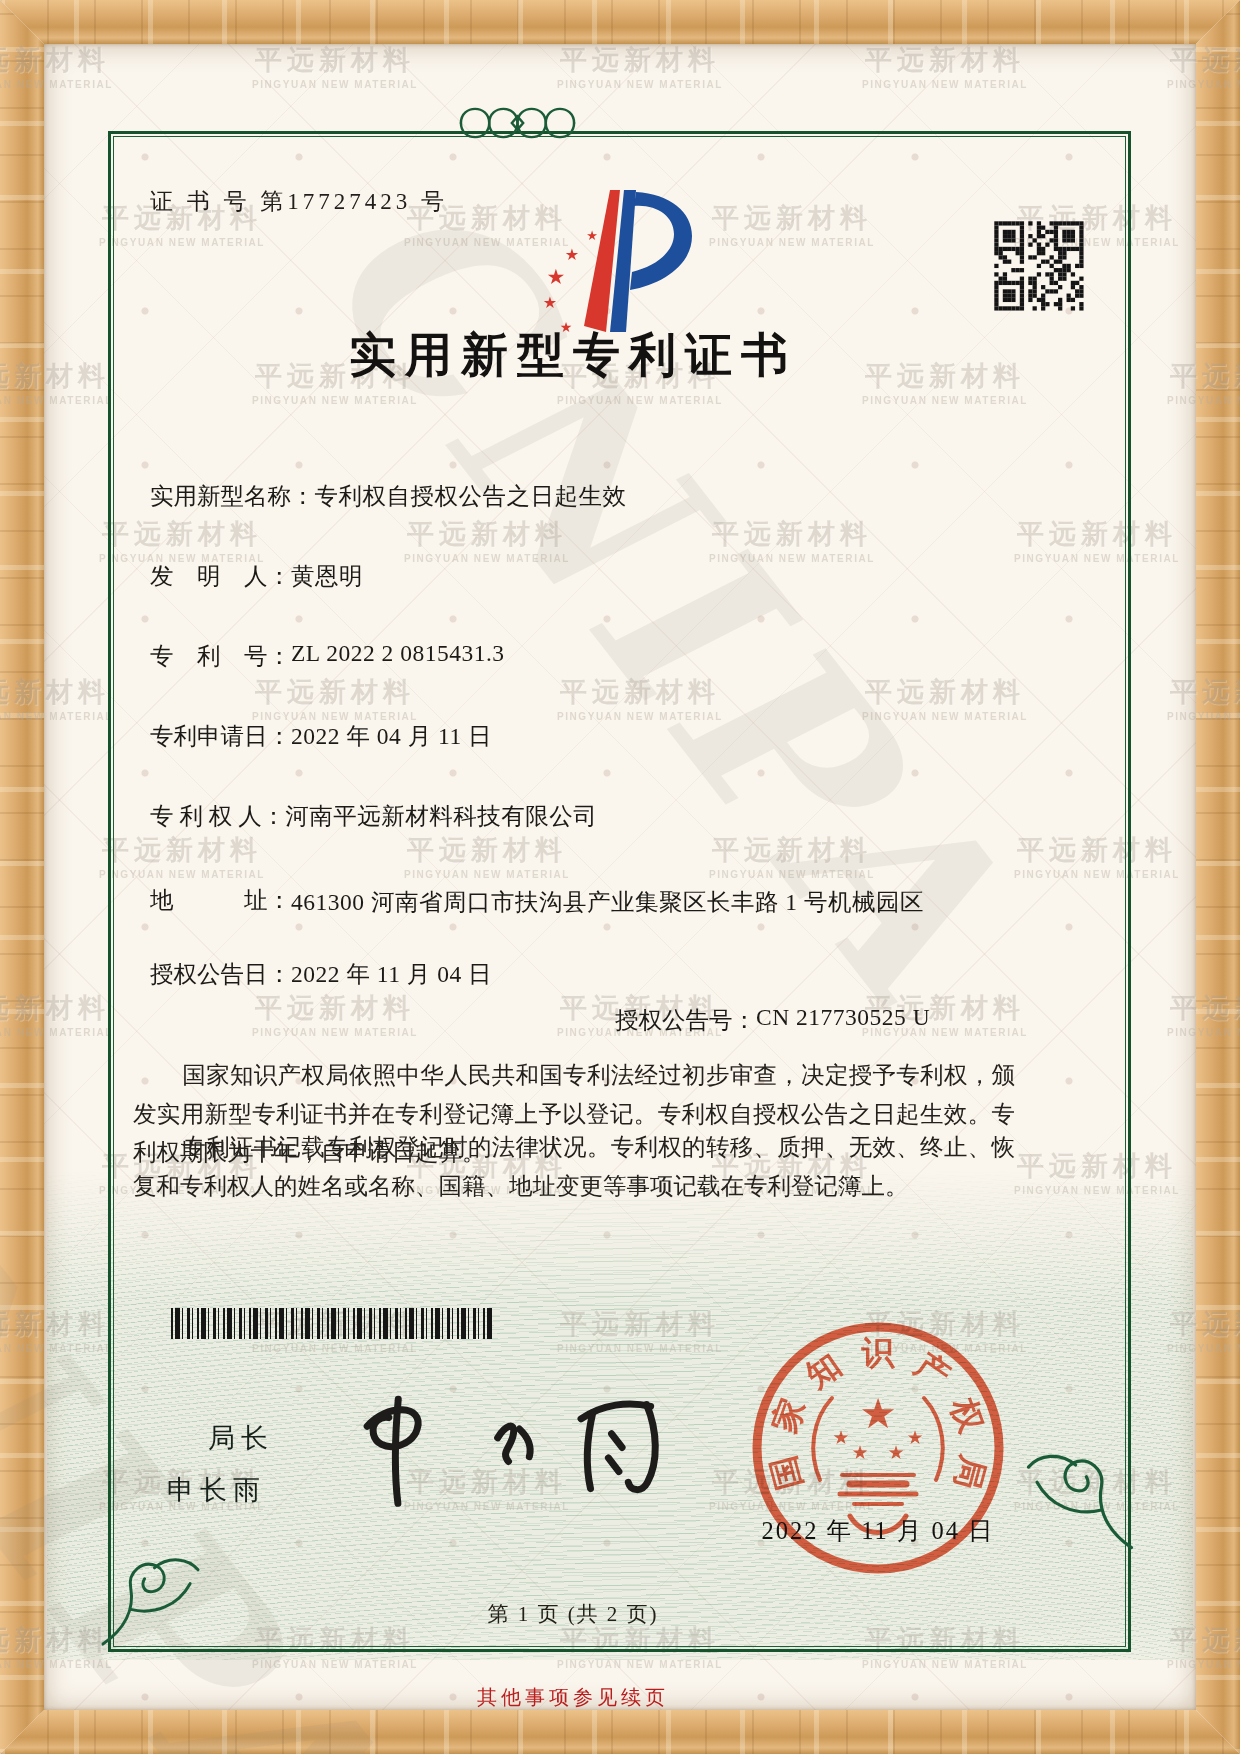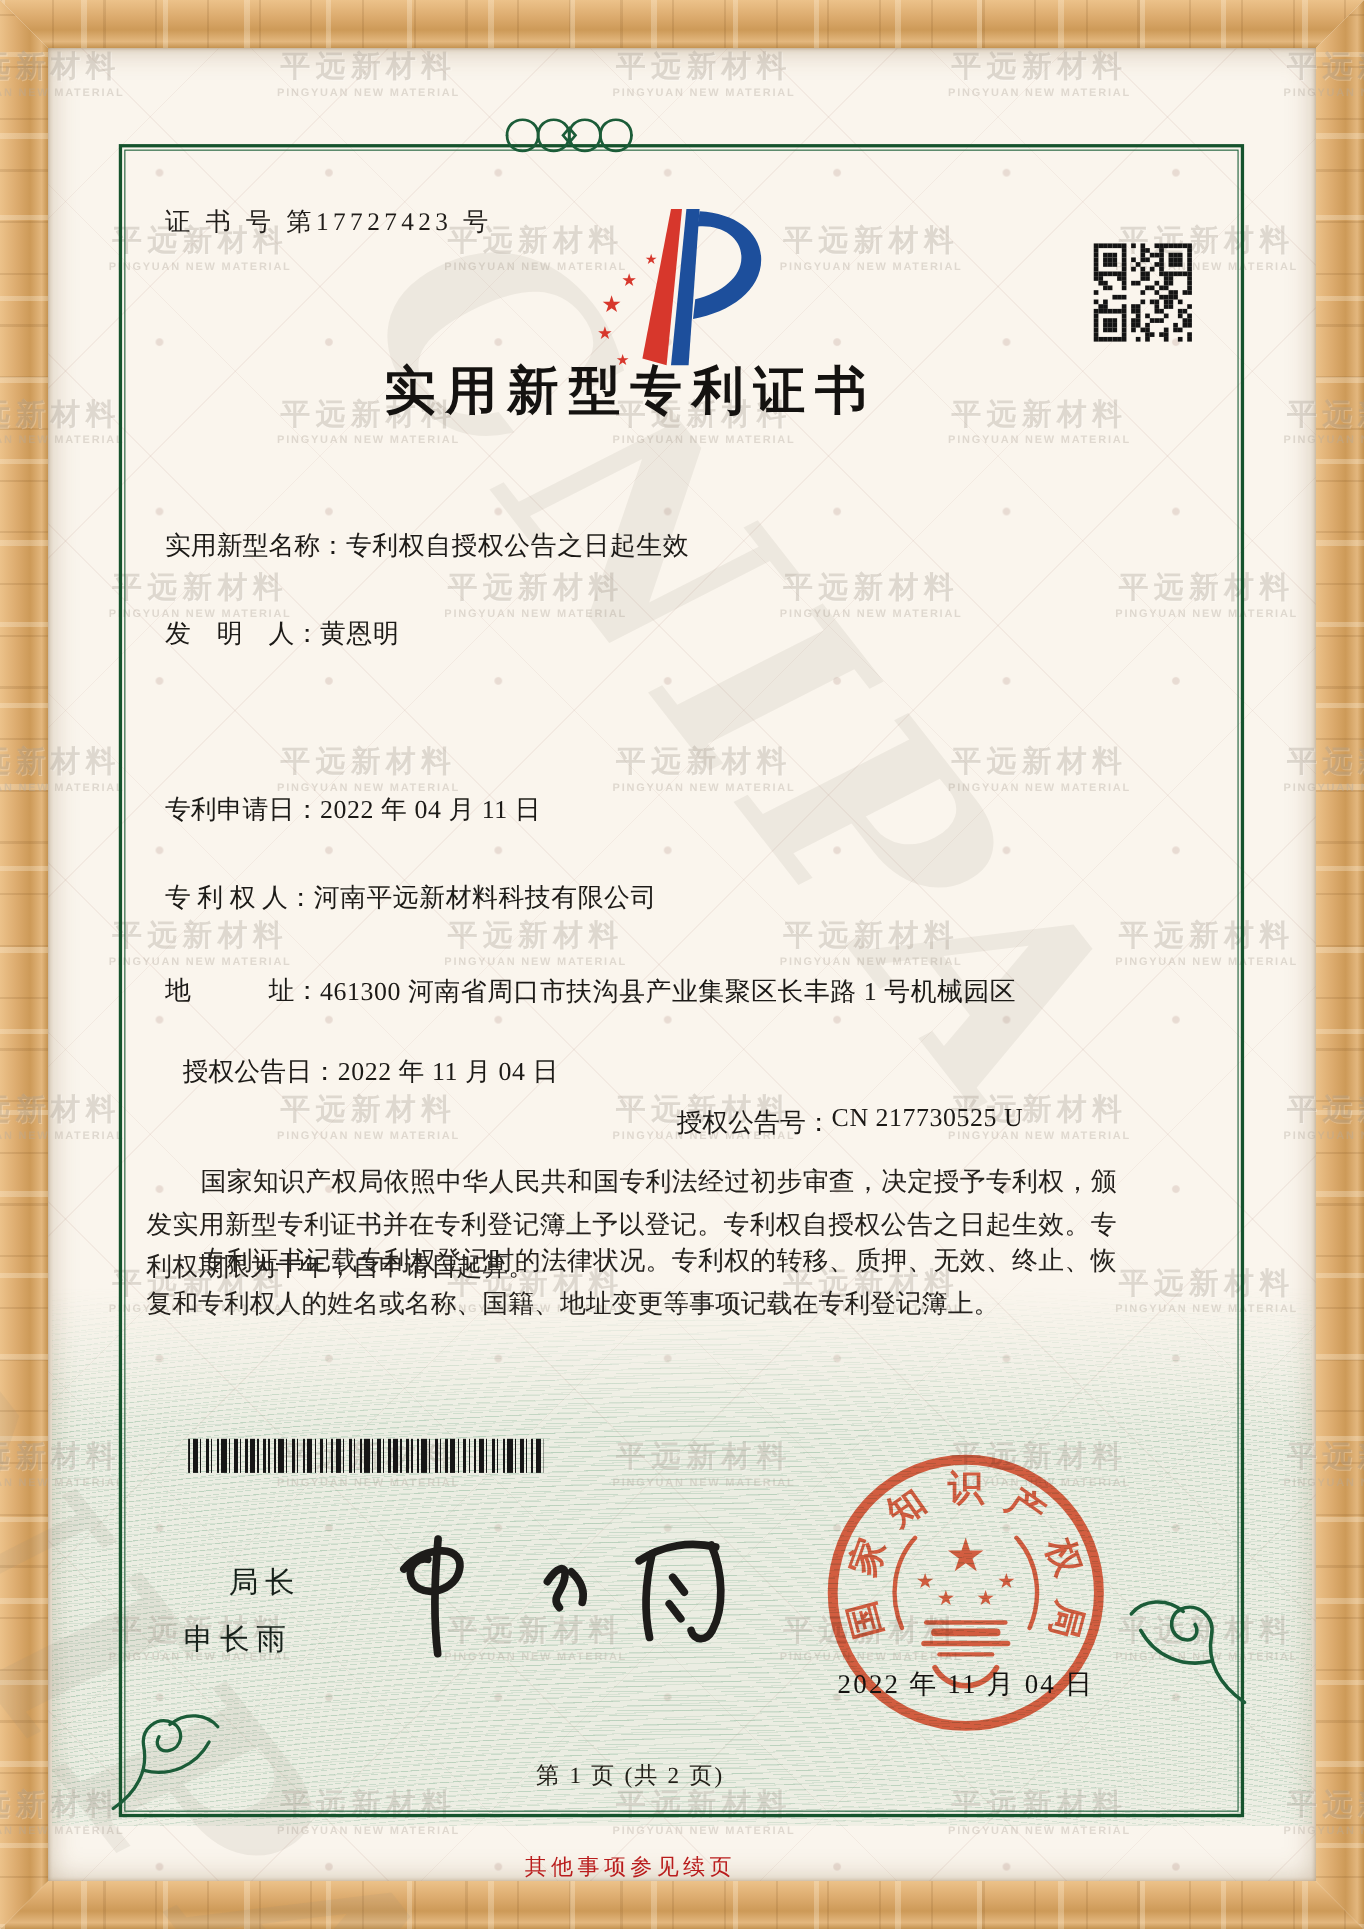--- a/index.html
+++ b/index.html
@@ -563,33 +563,37 @@
   <div class="abs title">实用新型专利证书</div>
 
   <div class="abs frow" style="top:480px;">
     <span class="flabel">实用新型名称：</span>
     <span class="fvalue">专利权自授权公告之日起生效</span>
   </div>
   <div class="abs frow" style="top:560px;text-align:center;">
     <span class="flabel">发　明　人：</span>
     <span class="fvalue">黄恩明</span>
   </div>
+  <div class="abs frow" style="top:640px;">
+    <span class="flabel">专　利　号：</span>
+    <span class="fvalue">ZL 2022 2 0815431.3</span>
+  </div>
   <div class="abs frow" style="top:720px;">
     <span class="flabel">专利申请日：</span>
     <span class="fvalue">2022 年 04 月 11 日</span>
   </div>
   <div class="abs frow" style="top:800px;">
     <span class="flabel">专 利 权 人：</span>
     <span class="fvalue">河南平远新材料科技有限公司</span>
   </div>
   <div class="abs frow" style="top:884px;">
     <span class="flabel">地　　　址：</span>
     <span class="fvalue addr-val">461300 河南省周口市扶沟县产业集聚区长丰路 1 号机械园区</span>
   </div>
-  <div class="abs frow" style="top:958px;margin-left:16px;">
+  <div class="abs frow" style="top:958px;">
     <span class="flabel">授权公告日：</span>
     <span class="fvalue">2022 年 11 月 04 日</span>
   </div>
   <div class="abs frow" style="top:958px;left:615px;margin-top:46px;">
     <span class="flabel">授权公告号：</span>
     <span class="fvalue">CN 217730525 U</span>
   </div>
 
   <div class="abs para" style="top:1056px;">国家知识产权局依照中华人民共和国专利法经过初步审查，决定授予专利权，颁发实用新型专利证书并在专利登记簿上予以登记。专利权自授权公告之日起生效。专利权期限为十年，自申请日起算。</div>
   <div class="abs para" style="top:1128px;">专利证书记载专利权登记时的法律状况。专利权的转移、质押、无效、终止、恢复和专利权人的姓名或名称、国籍、地址变更等事项记载在专利登记簿上。</div>

